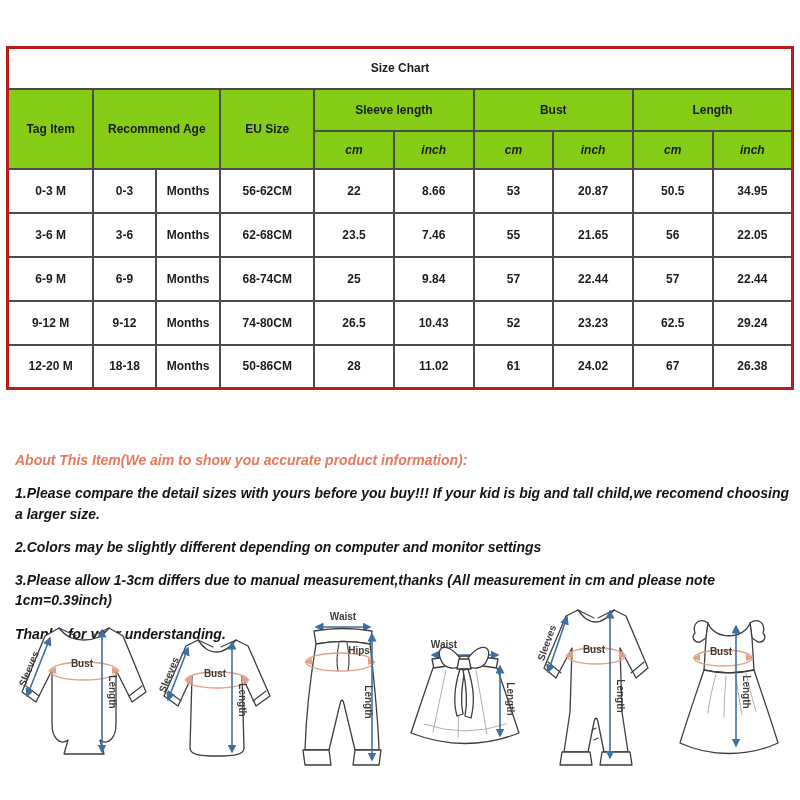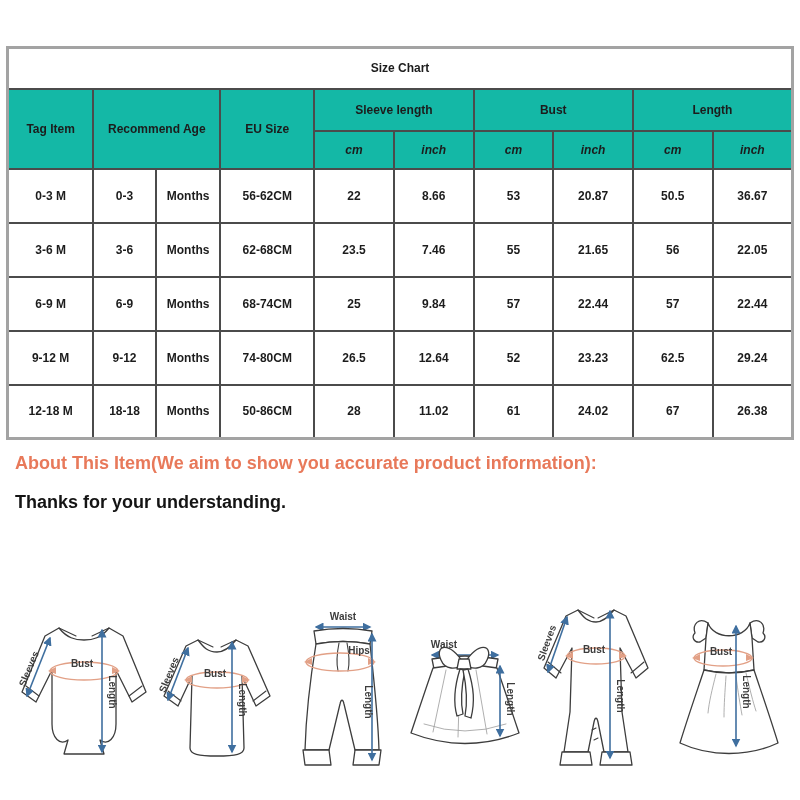--- a/index.html
+++ b/index.html
@@ -2,34 +2,34 @@
 <html><head>
 <meta charset="utf-8">
 <style>
   html,body{margin:0;padding:0;background:#ffffff;}
   .sheet{position:relative;width:800px;height:800px;background:#ffffff;overflow:hidden;
          font-family:"Liberation Sans",sans-serif;}
 
   
   .chart-wrap{position:absolute;left:6px;top:46px;width:788px;}
   table.size-chart{border-collapse:collapse;table-layout:fixed;width:788px;
-                   border:3px solid #a3a3a3;}
+                   border:3px solid #b91c1c;}
   table.size-chart td,table.size-chart th{border:2px solid #4b4b4b;text-align:center;
                    vertical-align:middle;font-size:12px;font-weight:700;color:#1c1c1c;
                    padding:0;overflow:hidden;}
-  .hdr{background:#14b8a6;}
+  .hdr{background:#84cc16;}
   tr.title-row{height:41px;}
   tr.head-row{height:42px;}
   tr.subhead-row{height:38px;font-style:italic;}
-  tr.data-row{height:54px;background:#ffffff;}
+  tr.data-row{height:44px;background:#ffffff;}
 
   
   .notes{position:absolute;left:15px;top:450px;width:775px;font-weight:700;color:#141414;}
   .notes-heading{font-size:15px;margin:0 0 8px 0;}
-  .notes p{font-size:18px;line-height:1.45;margin:0 0 13px 0;}
+  .notes p{font-size:14px;line-height:1.45;margin:0 0 13px 0;font-style:italic;}
 
   
   .fig{position:absolute;}
   .outline{fill:#ffffff;stroke:#3d3d3d;stroke-width:1.3;stroke-linejoin:round;stroke-linecap:round;}
   .detail{fill:none;stroke:#3d3d3d;stroke-width:1.1;stroke-linecap:round;}
   .soft{fill:none;stroke:#9a9a9a;stroke-width:0.8;stroke-linecap:round;}
   .m-arrow{stroke:#3F6F9F;stroke-width:1.6;fill:none;}
   .girth{fill:none;stroke:#E2A086;stroke-width:1.4;}
   .g-head{fill:#E2A086;stroke:none;}
   .fig-label{font-family:"Liberation Sans",sans-serif;font-size:10px;font-weight:700;fill:#3c3c3c;}
@@ -76,21 +76,21 @@
         <tr class="data-row">
           <td>0-3 M</td>
           <td>0-3</td>
           <td>Months</td>
           <td>56-62CM</td>
           <td>22</td>
           <td>8.66</td>
           <td>53</td>
           <td>20.87</td>
           <td>50.5</td>
-          <td>36.67</td>
+          <td>34.95</td>
         </tr>
         <tr class="data-row">
           <td>3-6 M</td>
           <td>3-6</td>
           <td>Months</td>
           <td>62-68CM</td>
           <td>23.5</td>
           <td>7.46</td>
           <td>55</td>
           <td>21.65</td>
@@ -108,44 +108,47 @@
           <td>22.44</td>
           <td>57</td>
           <td>22.44</td>
         </tr>
         <tr class="data-row">
           <td>9-12 M</td>
           <td>9-12</td>
           <td>Months</td>
           <td>74-80CM</td>
           <td>26.5</td>
-          <td>12.64</td>
+          <td>10.43</td>
           <td>52</td>
           <td>23.23</td>
           <td>62.5</td>
           <td>29.24</td>
         </tr>
         <tr class="data-row">
-          <td>12-18 M</td>
+          <td>12-20 M</td>
           <td>18-18</td>
           <td>Months</td>
           <td>50-86CM</td>
           <td>28</td>
           <td>11.02</td>
           <td>61</td>
           <td>24.02</td>
           <td>67</td>
           <td>26.38</td>
         </tr>
       </tbody>
     </table>
   </div>
 
   <div class="notes">
     <p class="notes-heading" style="color:#E8795A">About This Item(We aim to show you accurate product information):</p>
+    <p>1.Please compare the detail sizes with yours before you buy!!! If your kid is big and tall child,we recomend choosing a larger size.</p>
+    <p>2.Colors may be slightly different depending on computer and monitor settings</p>
+    <p>3.Please allow 1-3cm differs due to manual measurement,thanks (All measurement in cm and please note 1cm=0.39inch)</p>
     <p>Thanks for your understanding.</p>
   </div>
 
   <svg class="fig" style="left:12px;top:616px" width="145" height="172" viewBox="0 0 145 172">
     <defs>
       <marker id="b1" markerUnits="userSpaceOnUse" markerWidth="9" markerHeight="9" refX="7.5" refY="4.5" orient="auto-start-reverse">
         <path d="M0,0 L9,4.5 L0,9 Z" fill="#3F6F9F"></path>
       </marker>
     </defs>
     <path class="outline" d="M47,12 L33,20 L10,76 L24,86 L40,54 L40,108

